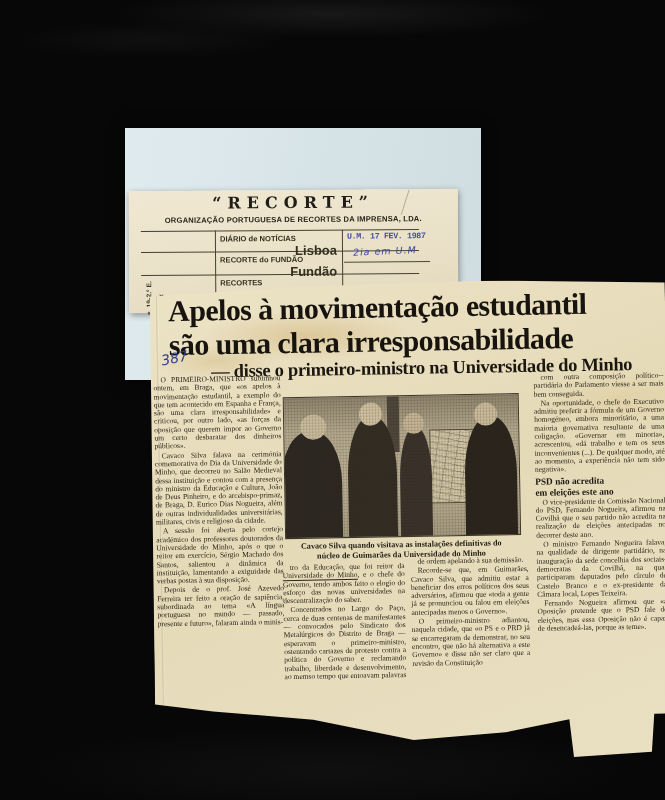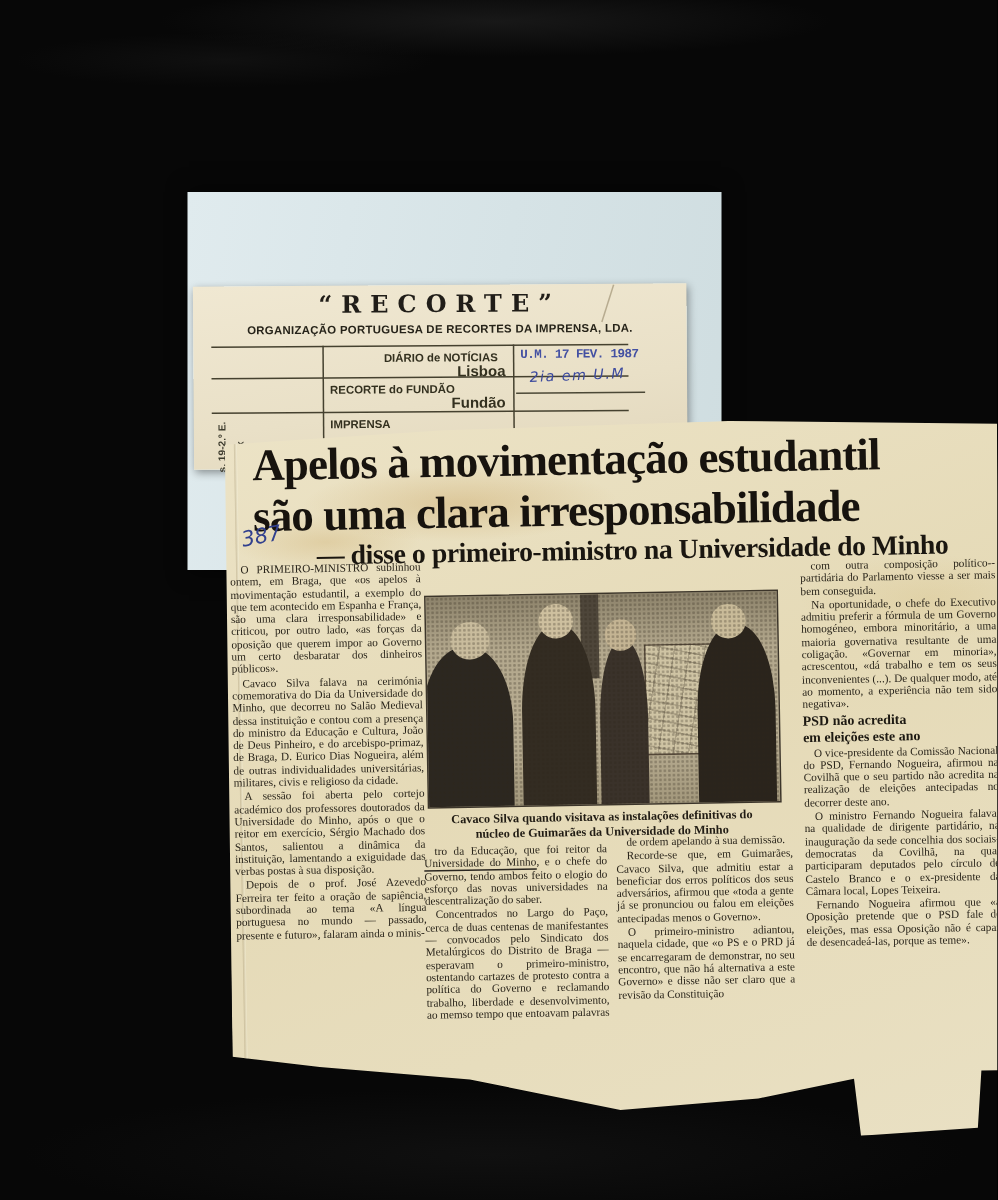--- a/index.html
+++ b/index.html
@@ -26,21 +26,21 @@
     font-family:"DejaVu Serif",serif;font-weight:bold;font-size:16px;
     letter-spacing:6px;color:#201d18;}
   .card-sub{position:absolute;left:0;top:25px;width:100%;text-align:center;
     font-family:"Liberation Sans",sans-serif;font-weight:bold;font-size:7.6px;
     letter-spacing:.2px;color:#262319;}
   .hline{position:absolute;height:1px;background:#45412f;}
   .vline{position:absolute;width:1px;background:#45412f;}
   .cell-name{position:absolute;font-family:"Liberation Sans",sans-serif;font-weight:bold;
     font-size:7.6px;color:#33301f;white-space:nowrap;}
   .cell-city{position:absolute;font-family:"Liberation Sans",sans-serif;font-weight:bold;
-    font-size:10px;color:#33301f;text-align:right;width:118px;}
+    font-size:13px;color:#33301f;text-align:right;width:118px;}
   .stamp{position:absolute;left:218px;top:42px;font-family:"Liberation Mono",monospace;
     font-weight:bold;font-size:8.4px;letter-spacing:-0.4px;color:#4350a2;white-space:nowrap;text-align:right;}
   .handnote{position:absolute;left:224px;top:56px;font-family:"DejaVu Sans",sans-serif;
     font-style:italic;font-size:9.5px;letter-spacing:1px;color:#3c4a9e;
     transform:rotate(-2deg);white-space:nowrap;}
   .side-text{position:absolute;left:16px;top:48px;width:30px;height:76px;}
   .side-text .sline{position:absolute;top:76px;white-space:nowrap;
     transform:rotate(-90deg);transform-origin:0 0;
     font-family:"Liberation Sans",sans-serif;font-size:6.8px;font-weight:bold;color:#3c3a2c;}
   .sline.l1{left:0;} .sline.l2{left:12px;}
@@ -114,25 +114,25 @@
     <div class="card-title">“RECORTE”</div>
     <div class="card-sub">ORGANIZAÇÃO PORTUGUESA DE RECORTES DA IMPRENSA, LDA.</div>
 
     <div class="hline" style="left:12px;top:40px;width:278px;"></div>
     <div class="hline" style="left:12px;top:61px;width:278px;"></div>
     <div class="hline" style="left:12px;top:84px;width:278px;"></div>
     <div class="hline" style="left:215px;top:72px;width:86px;background:#4b4836;"></div>
     <div class="vline" style="left:86px;top:40px;height:82px;"></div>
     <div class="vline" style="left:213px;top:40px;height:82px;"></div>
 
-    <div class="cell-name" style="left:91px;top:44px;margin-left:36px;">DIÁRIO de NOTÍCIAS</div>
+    <div class="cell-name" style="left:91px;top:44px;">DIÁRIO de NOTÍCIAS</div>
     <div class="cell-city" style="left:90px;top:53px;">Lisboa</div>
     <div class="cell-name" style="left:91px;top:65px;">RECORTE do FUNDÃO</div>
     <div class="cell-city" style="left:90px;top:74px;">Fundão</div>
-    <div class="cell-name" style="left:91px;top:88px;">IMPRENSA</div>
+    <div class="cell-name" style="left:91px;top:88px;">RECORTES</div>
     <div class="cell-city" style="left:90px;top:97px;">Lisboa</div>
 
     <div class="stamp">U.M. 17 FEV. 1987</div>
     <div class="handnote">2ia em U.M</div>
 
     <div class="side-text">
       <div class="sline l1">s, 19-2.º E.</div>
       <div class="sline l2">Codex</div>
     </div>
   </div>

